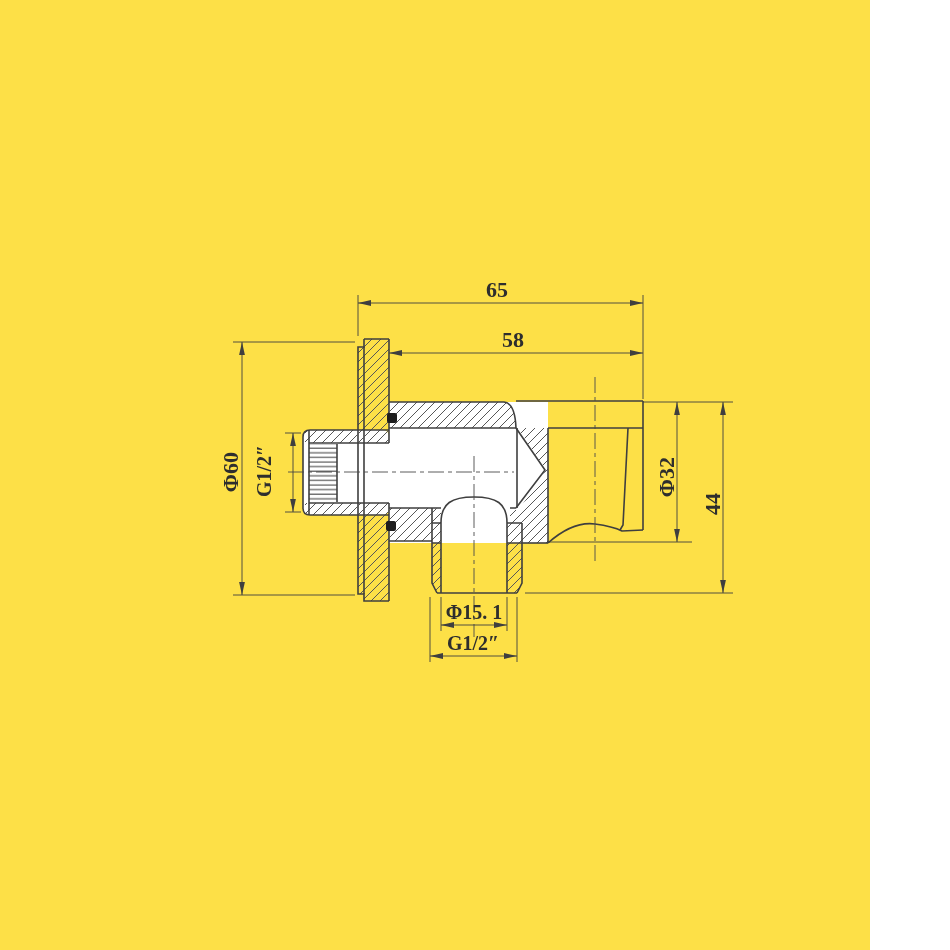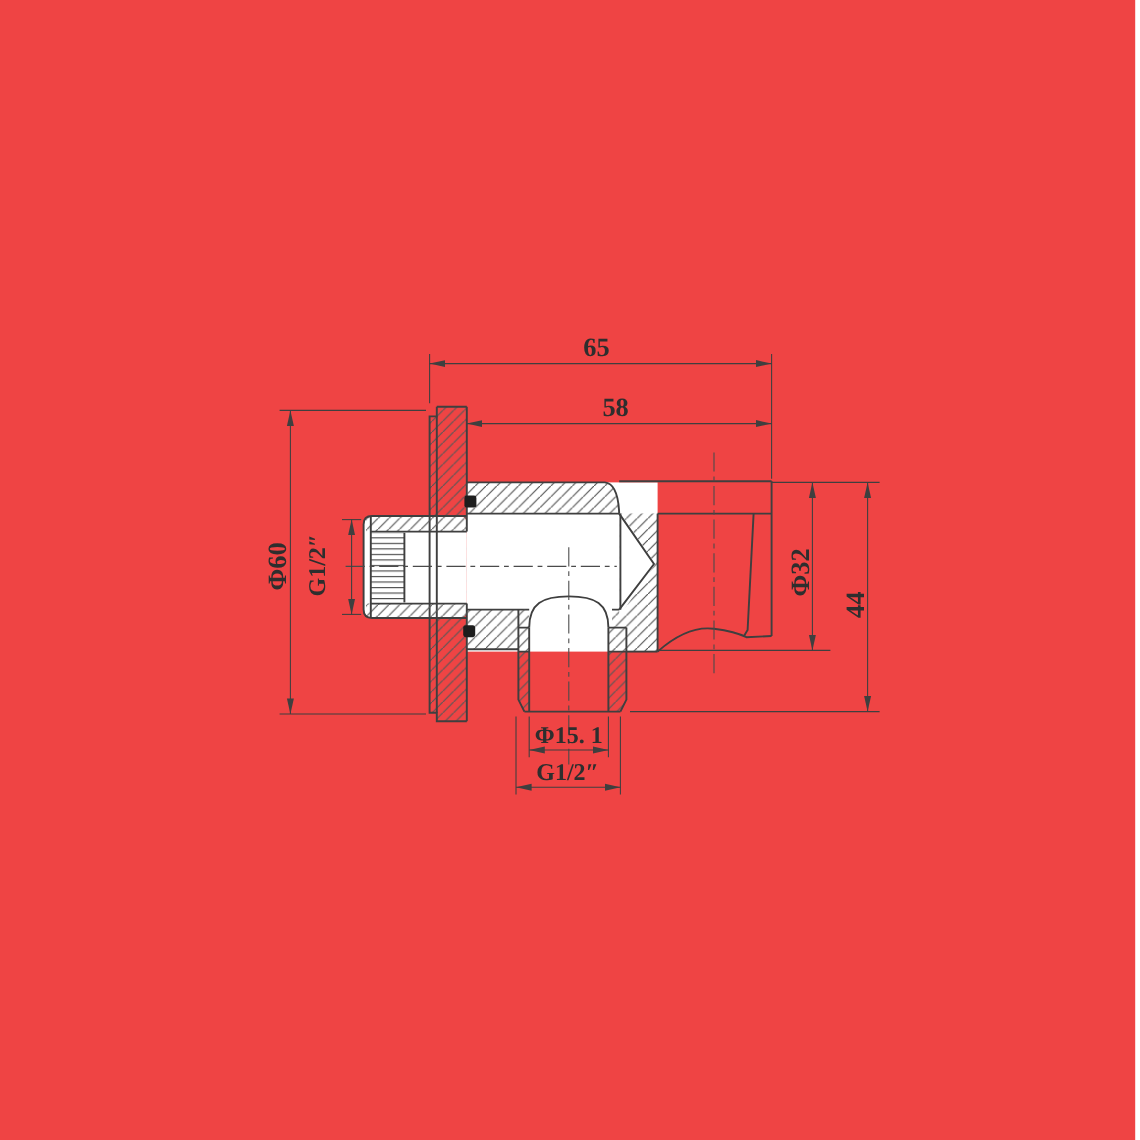--- a/index.html
+++ b/index.html
@@ -1,16 +1,16 @@
 <!DOCTYPE html>
 <html><head>
 <meta charset="utf-8">
 <style>
   html,body{margin:0;padding:0;background:#ffffff;}
-  .canvas{position:relative;width:946px;height:950px;background:#ef4444;overflow:hidden;
+  .canvas{position:relative;width:870px;height:950px;background:#fde047;overflow:hidden;
           font-family:"Liberation Serif", serif;}
   svg{position:absolute;left:0;top:0;}
   text{font-family:"Liberation Serif", serif;font-weight:bold;fill:#2e2e2e;}
   .dimtxt{font-size:22px;}
   .dimtxt-sm{font-size:20px;}
 </style>
 </head>
 <body>
 
 <div class="canvas">

